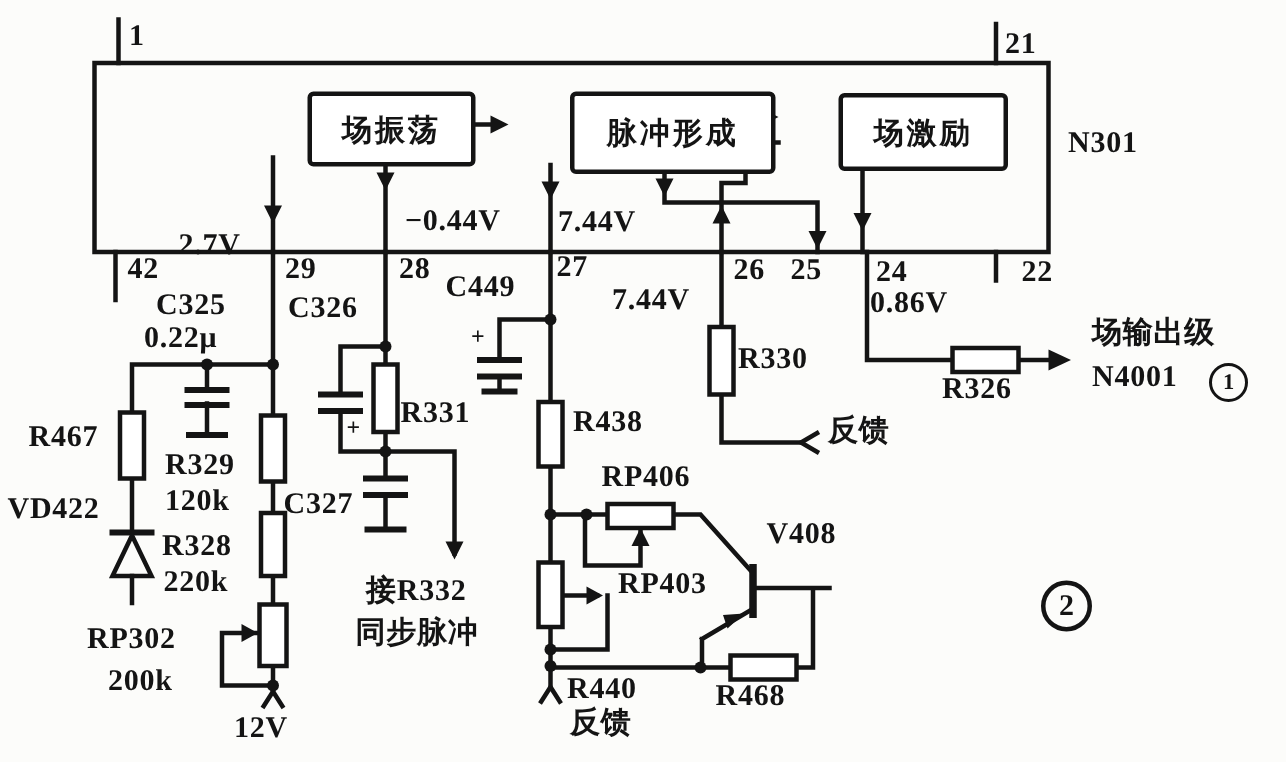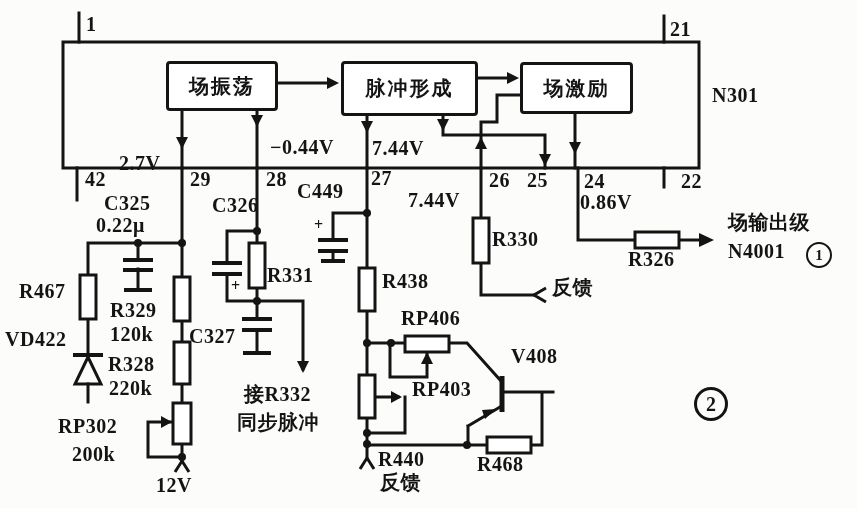--- a/index.html
+++ b/index.html
@@ -16,20 +16,21 @@
     font-weight:700;font-size:20px;line-height:1.05;color:#141414;
     letter-spacing:.5px;
   }
   .sm{font-size:16px;}
   .block{
     position:absolute;z-index:2;background:#fff;
     border:3px solid #141414;border-radius:4px;
     display:flex;align-items:center;justify-content:center;
     font-weight:700;font-size:20px;letter-spacing:2px;color:#141414;
     font-family:"Liberation Serif","DejaVu Serif",serif;
+    margin-left:39px;
   }
   .circ{
     position:absolute;z-index:3;border:3px solid #141414;border-radius:50%;
     display:flex;align-items:center;justify-content:center;
     font-weight:700;color:#141414;background:transparent;
   }
 </style>
 </head>
 <body>
 
@@ -152,21 +153,21 @@
   <div class="lbl" style="left:119px;top:153px">2.7V</div>
   <div class="lbl" style="left:270px;top:137px">−0.44V</div>
   <div class="lbl" style="left:372px;top:138px">7.44V</div>
   <div class="lbl" style="left:408px;top:190px">7.44V</div>
   <div class="lbl" style="left:580px;top:192px">0.86V</div>
 
   <div class="lbl" style="left:712px;top:85px">N301</div>
 
   <div class="lbl" style="left:104px;top:193px">C325</div>
   <div class="lbl" style="left:96px;top:215px">0.22μ</div>
-  <div class="lbl" style="left:212px;top:195px">C326</div>
+  <div class="lbl" style="left:192px;top:195px">C326</div>
   <div class="lbl sm" style="left:231px;top:278px">+</div>
   <div class="lbl" style="left:19px;top:281px">R467</div>
   <div class="lbl" style="left:5px;top:329px">VD422</div>
   <div class="lbl" style="left:110px;top:300px">R329</div>
   <div class="lbl" style="left:110px;top:324px">120k</div>
   <div class="lbl" style="left:108px;top:354px">R328</div>
   <div class="lbl" style="left:109px;top:378px">220k</div>
   <div class="lbl" style="left:58px;top:416px">RP302</div>
   <div class="lbl" style="left:72px;top:444px">200k</div>
   <div class="lbl" style="left:267px;top:265px">R331</div>

